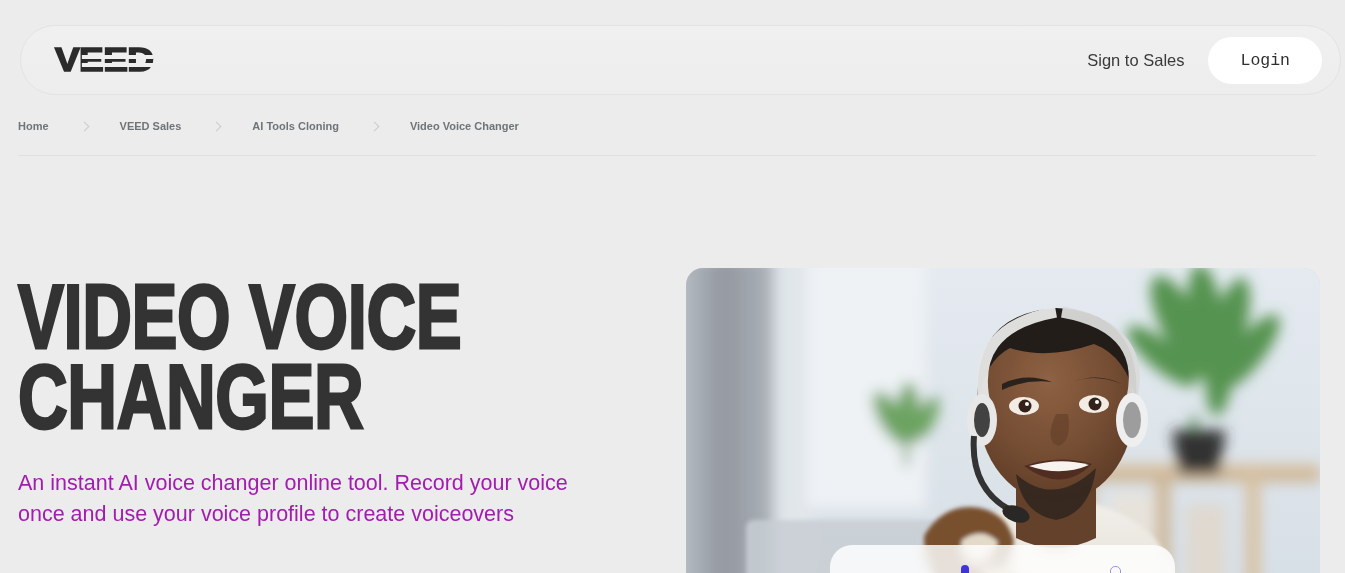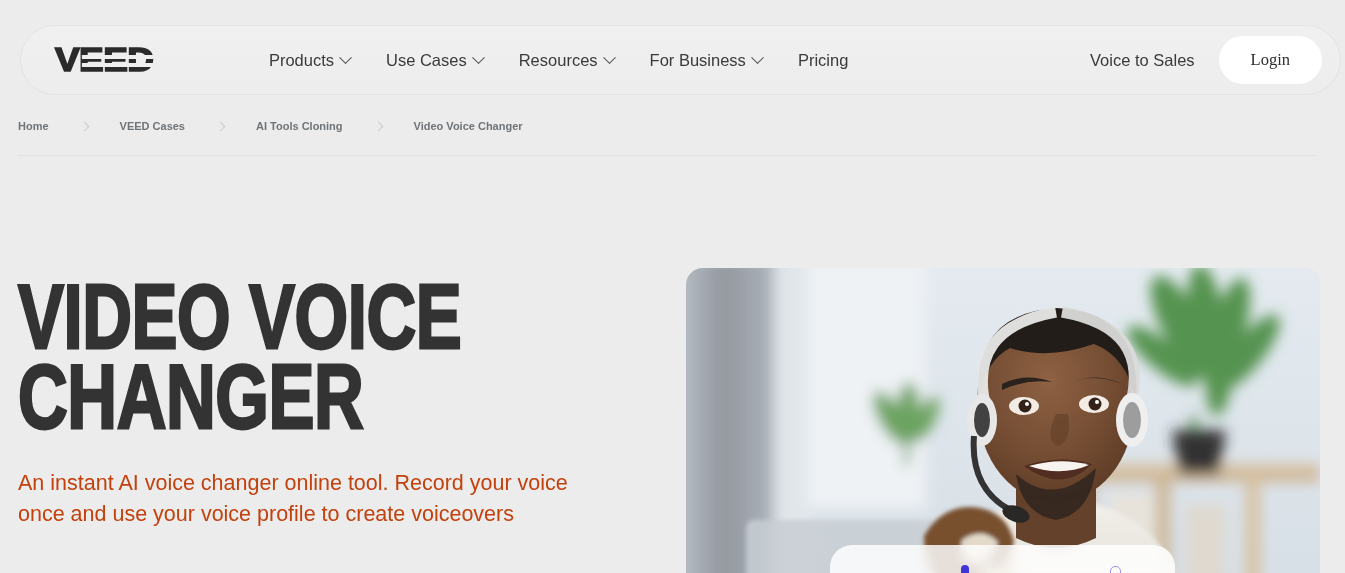--- a/index.html
+++ b/index.html
@@ -103,21 +103,21 @@
   .talk-sales {
     font-size: 16.5px;
     color: #3a3a3a;
     padding: 0 14px;
     cursor: pointer;
     white-space: nowrap;
   }
   .btn {
     border: none;
     border-radius: 30px;
-    font-family: Liberation Serif, serif;
+    font-family: Liberation Mono, monospace;
     cursor: pointer;
     white-space: nowrap;
   }
   .btn-login {
     background: #ffffff;
     color: #2f2f2f;
     font-size: 16.5px;
     padding: 14px 32px;
   }
   .btn-signup {
@@ -178,21 +178,21 @@
     max-width: 800px;
   }
 
   .hero-sub {
     position: absolute;
     left: 18px;
     top: 468px;
     width: 570px;
     font-size: 21.5px;
     line-height: 1.44;
-    color: #c2410c;
+    color: #a21caf;
   }
 
   
   .hero-img {
     position: absolute;
     left: 686px;
     top: 268px;
     width: 634px;
     height: 320px;
     border-radius: 17px;
@@ -237,53 +237,32 @@
 <div class="header-bar">
 
   <div class="logo">
     <span>VEED</span>
     <span class="logo-stripes">
       <i></i>
         <i></i>
     </span>
   </div>
 
-  <nav class="nav">
-    <div class="nav-item">
-      <span>Products</span>
-      <span class="caret"></span>
-    </div>
-    <div class="nav-item">
-      <span>Use Cases</span>
-      <span class="caret"></span>
-    </div>
-    <div class="nav-item">
-      <span>Resources</span>
-      <span class="caret"></span>
-    </div>
-    <div class="nav-item">
-      <span>For Business</span>
-      <span class="caret"></span>
-    </div>
-    <div class="nav-item">
-      <span>Pricing</span>
-    </div>
-  </nav>
 
   <div class="actions">
-    <span class="talk-sales">Voice to Sales</span>
+    <span class="talk-sales">Sign to Sales</span>
     <button class="btn btn-login">Login</button>
   </div>
 
 </div>
 
 <div class="breadcrumb">
   <span class="crumb">Home</span>
   <span class="crumb-sep"></span>
-  <span class="crumb">VEED Cases</span>
+  <span class="crumb">VEED Sales</span>
   <span class="crumb-sep"></span>
   <span class="crumb">AI Tools Cloning</span>
   <span class="crumb-sep"></span>
   <span class="crumb">Video Voice Changer</span>
 </div>
 <div class="divider"></div>
 
 <h1 class="hero-title">Video Voice
 Changer</h1>
 <p class="hero-sub">An instant AI voice changer online tool. Record your voice once and use your voice profile to create voiceovers</p>

